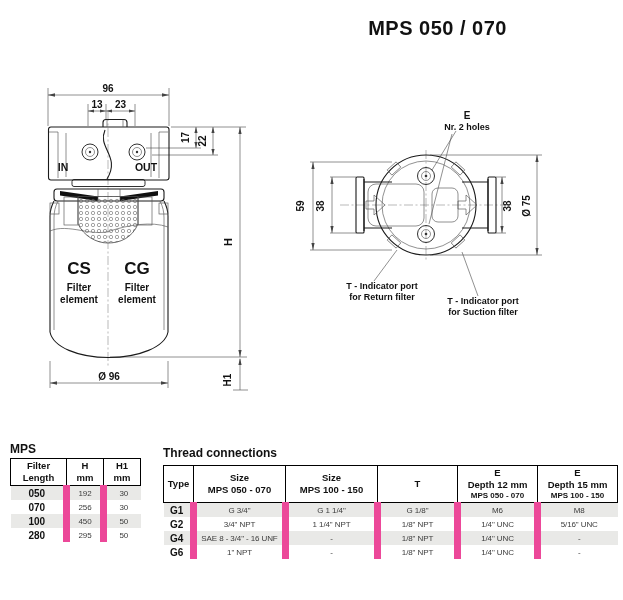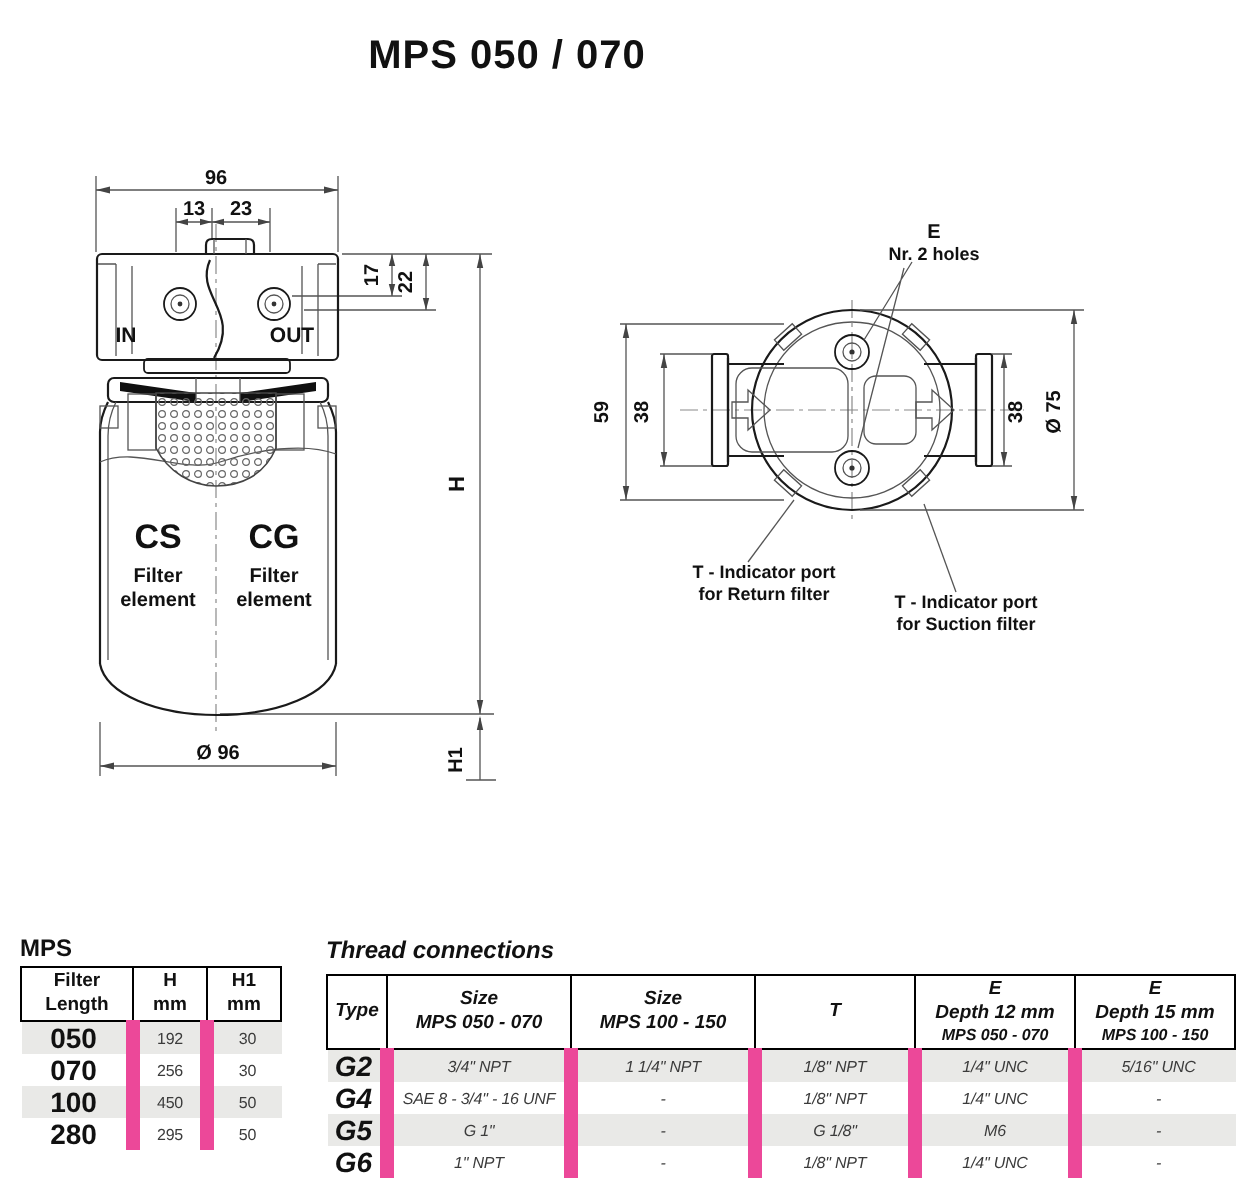--- a/index.html
+++ b/index.html
@@ -1,21 +1,21 @@
 <!DOCTYPE html>
 <html><head>
 <meta charset="utf-8">
 <style>
   html,body{margin:0;padding:0;}
   body{
     width:623px;height:600px;position:relative;background:#fff;
     font-family:"Liberation Sans",sans-serif;color:#111;overflow:hidden;
   }
   .page-title{
-    position:absolute;top:17px;left:0;width:507px;text-align:center;
+    position:absolute;top:17px;left:0;width:507px;text-align:right;
     font-size:20px;font-weight:bold;letter-spacing:.5px;
   }
   svg.drawing{position:absolute;left:0;top:55px;}
   
   .s{stroke:#1a1a1a;stroke-width:1.1;fill:none;}
   .t{stroke:#555;stroke-width:.65;fill:none;}
   .cl{stroke:#8a8a8a;stroke-width:.6;fill:none;stroke-dasharray:9 2.5 2 2.5;}
   .ar{fill:#444;stroke:none;}
   .blk{fill:#101010;stroke:none;}
   text{font-family:"Liberation Sans",sans-serif;fill:#111;}
@@ -24,29 +24,29 @@
   .dt11{font-size:11px;font-weight:bold;}
   .big{font-size:17px;font-weight:bold;}
   .med{font-size:10.5px;font-weight:bold;}
   .mid{text-anchor:middle;}
   
   table{border-collapse:collapse;table-layout:fixed;}
   th{border:1px solid #000;font-weight:bold;padding:1px 0;vertical-align:middle;background:#fff;}
   td{padding:0;text-align:center;height:14px;vertical-align:middle;}
   td+td{border-left:7px solid #ec4899;}
   tbody tr:nth-child(odd){background:#e9e9e7;}
-  .size-table{position:absolute;left:10px;top:468px;width:150px;}
+  .size-table{position:absolute;left:10px;top:443px;width:150px;}
   .tbl-title{font-weight:bold;font-size:12px;line-height:13px;}
   .size-grid{width:130px;margin-top:2px;}
   .size-grid th div{font-size:9.5px;line-height:12px;text-align:center;}
-  .thread-table{position:absolute;left:163px;top:469px;width:458px;font-style:italic;}
+  .thread-table{position:absolute;left:163px;top:447px;width:458px;}
   .thread-grid{width:454px;margin-top:5px;}
   .thread-grid th div{font-size:9.5px;line-height:12px;text-align:center;}
   .thread-grid th div.small{font-size:8px;line-height:10px;}
-  .lbl{font-weight:bold;font-size:14px;}
+  .lbl{font-weight:bold;font-size:10px;}
   .val{font-size:8px;color:#3b3b3b;letter-spacing:-.1px;white-space:nowrap;overflow:hidden;}
 </style>
 </head>
 <body>
 
 <div class="page-title">MPS 050 / 070</div>
 
 <svg class="drawing" width="623" height="390" viewBox="0 55 623 390">
   <defs>
     <pattern id="mesh" width="6" height="6" patternUnits="userSpaceOnUse">
@@ -323,44 +323,44 @@
         </th>
         <th>
           <div>E</div>
             <div>Depth 15 mm</div>
           <div class="small">MPS 100 - 150</div>
         </th>
       </tr>
     </thead>
     <tbody>
       <tr>
+        <td class="lbl">G1</td>
+        <td class="val">G 3/4"</td>
+        <td class="val">G 1 1/4"</td>
+        <td class="val">G 1/8"</td>
+        <td class="val">M6</td>
+        <td class="val">M8</td>
+      </tr>
+      <tr>
         <td class="lbl">G2</td>
         <td class="val">3/4" NPT</td>
         <td class="val">1 1/4" NPT</td>
         <td class="val">1/8" NPT</td>
         <td class="val">1/4" UNC</td>
         <td class="val">5/16" UNC</td>
       </tr>
       <tr>
         <td class="lbl">G4</td>
         <td class="val">SAE 8 - 3/4" - 16 UNF</td>
         <td class="val">-</td>
         <td class="val">1/8" NPT</td>
         <td class="val">1/4" UNC</td>
         <td class="val">-</td>
       </tr>
       <tr>
-        <td class="lbl">G5</td>
-        <td class="val">G 1"</td>
-        <td class="val">-</td>
-        <td class="val">G 1/8"</td>
-        <td class="val">M6</td>
-        <td class="val">-</td>
-      </tr>
-      <tr>
         <td class="lbl">G6</td>
         <td class="val">1" NPT</td>
         <td class="val">-</td>
         <td class="val">1/8" NPT</td>
         <td class="val">1/4" UNC</td>
         <td class="val">-</td>
       </tr>
     </tbody>
   </table>
 </div>

